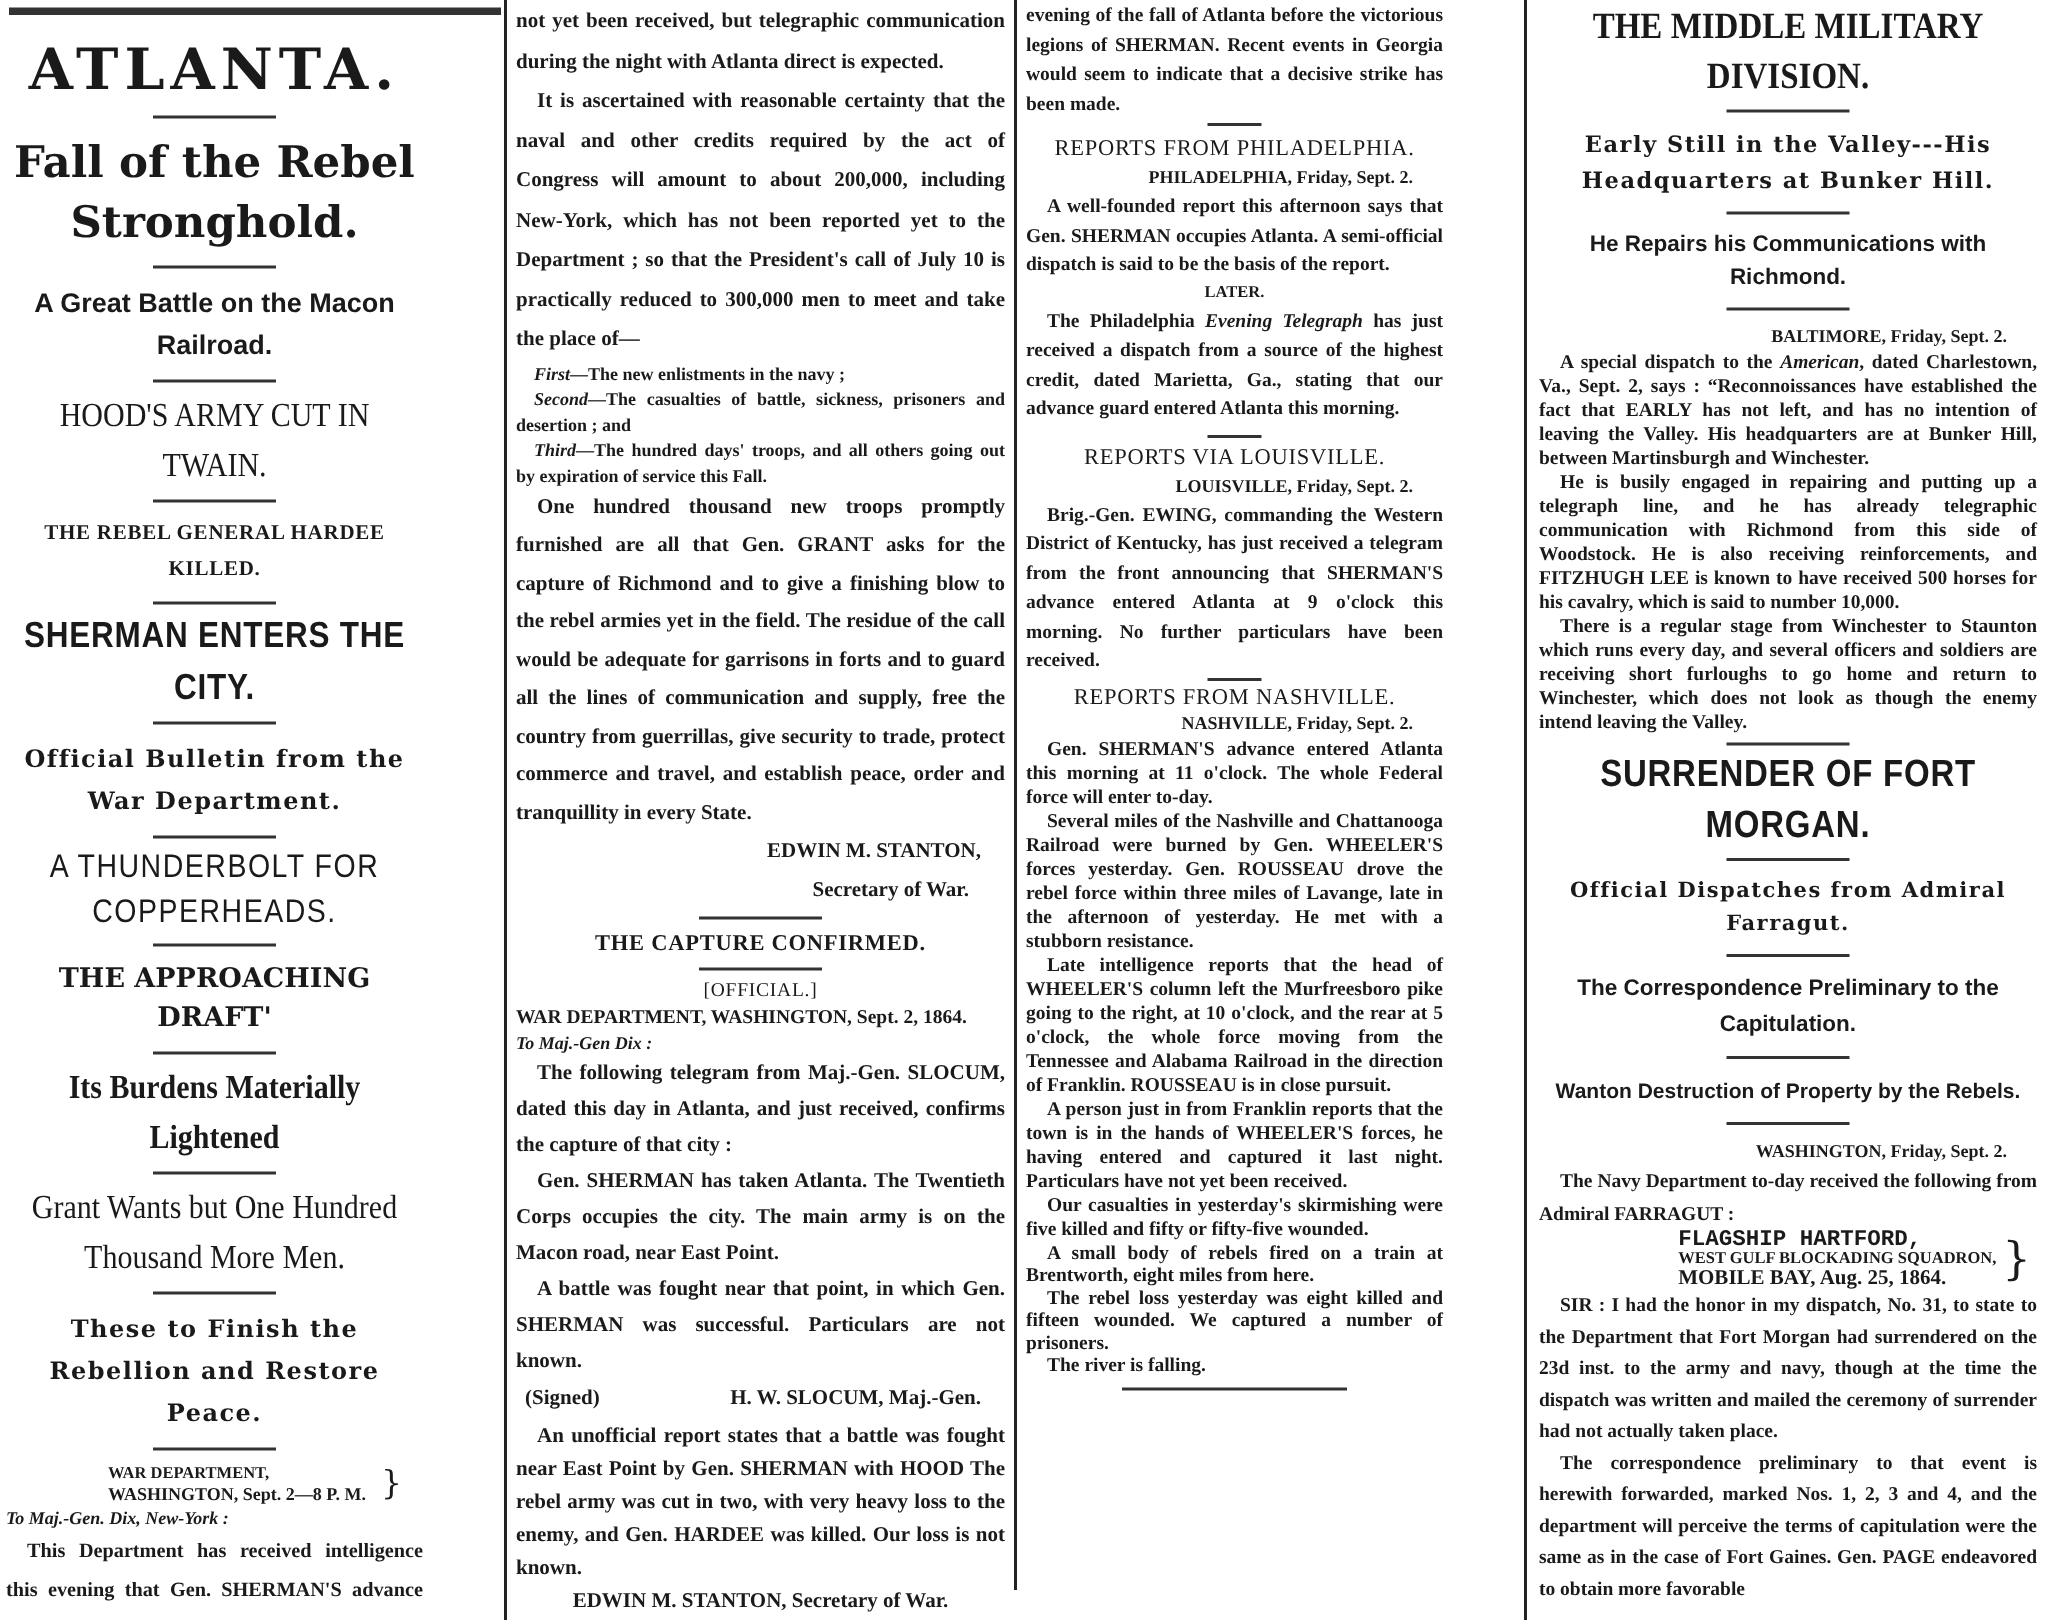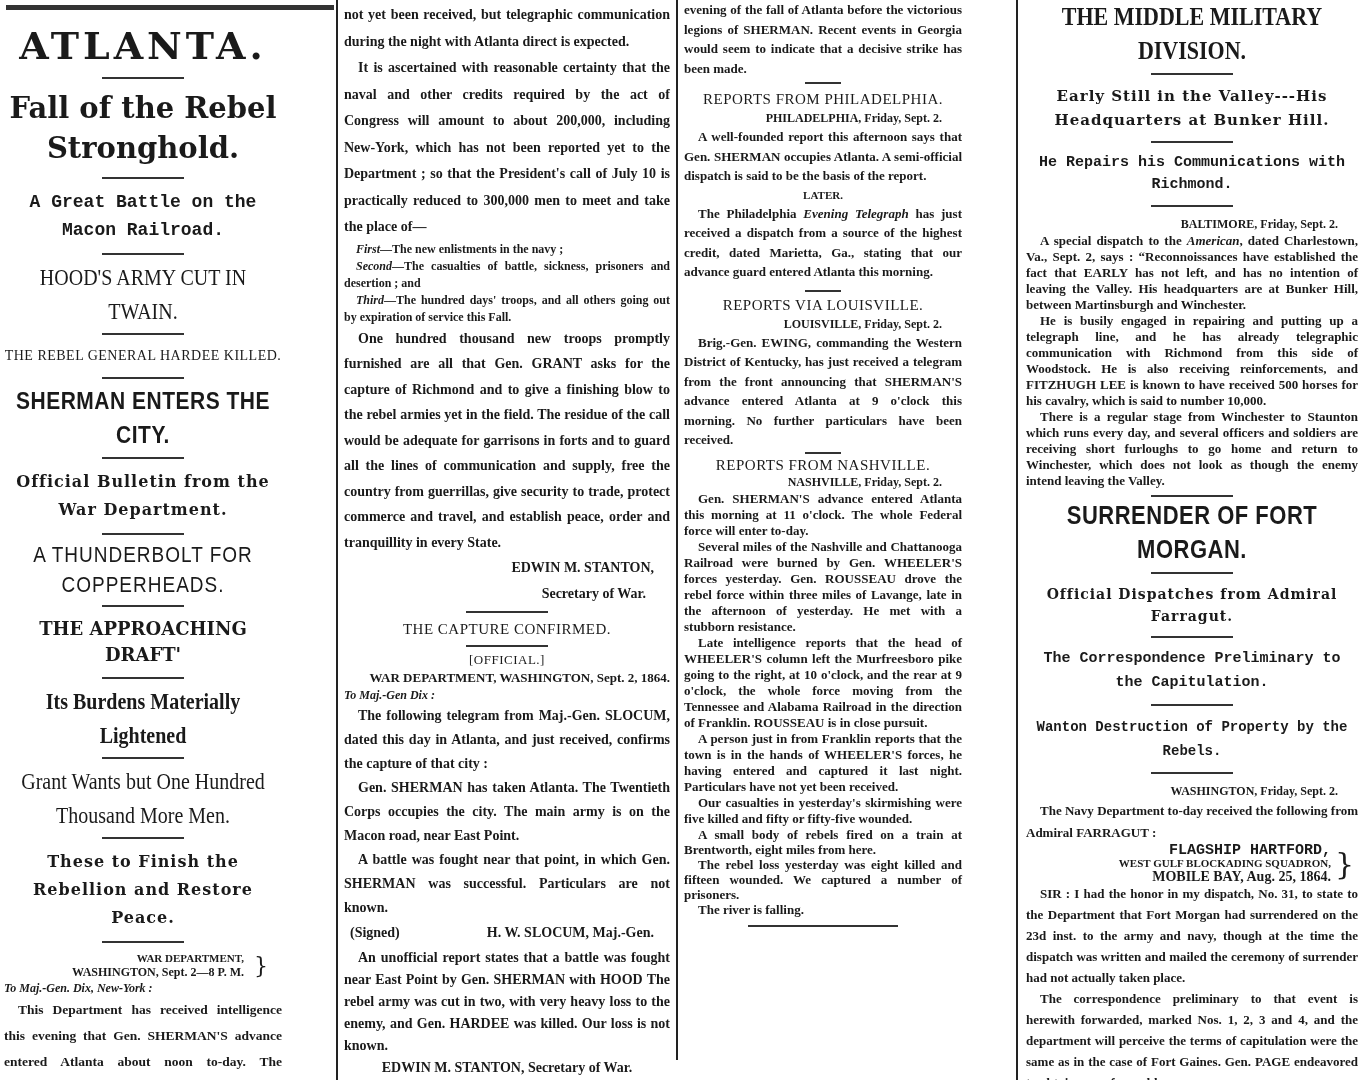--- a/index.html
+++ b/index.html
@@ -13,32 +13,32 @@
   .col2 { left:338px; width:340px; padding:2px 8px 0 6px; }
   .col3 { left:678px; width:292px; padding:0 8px 0 6px; }
   .col4 { left:1018px; width:348px; padding:0 8px 0 8px; }
   .vrule { position:absolute; top:0; width:2px; background:#222; }
   .topbar { position:absolute; left:6px; top:5px; width:328px; height:5px; background:#333; }
   .rule { width:82px; height:2px; background:#333; margin:9px auto; }
   .rule.long { width:150px; }
 
   .h-atlanta { font-family:"DejaVu Serif", serif; font-weight:bold; font-size:38px; letter-spacing:4px; text-align:center; margin-top:24px; line-height:44px; }
   .h-big { font-family:"DejaVu Serif", serif; font-weight:bold; font-size:29px; line-height:40px; text-align:center; }
-  .h-med { font-family:Liberation Mono, monospace; font-weight:bold; font-size:18px; line-height:28px; text-align:center; }
+  .h-med { font-family:Liberation Sans, sans-serif; font-weight:bold; font-size:18px; line-height:28px; text-align:center; }
   .h-caps { font-family:"Liberation Sans", sans-serif; font-size:19px; line-height:26px; text-align:center; letter-spacing:1px; transform:scaleY(1.15); }
   .h-caps-b { font-family:"Liberation Sans", sans-serif; font-weight:bold; font-size:21px; line-height:30px; text-align:center; transform:scaleY(1.15); letter-spacing:0.5px; }
   .h-condensed { font-family:"Liberation Serif", serif; font-size:20px; line-height:30px; text-align:center; transform:scaleY(1.12); }
-  .h-small-caps { font-family:"Liberation Serif", serif; font-weight:normal; font-size:14px; line-height:24px; text-align:center; letter-spacing:0.5px; }
+  .h-small-caps { font-family:"Liberation Serif", serif; font-weight:bold; font-size:14px; line-height:24px; text-align:center; letter-spacing:0.5px; }
   .h-black { font-family:"DejaVu Serif", serif; font-weight:bold; font-size:16px; line-height:28px; text-align:center; letter-spacing:1px; }
   .h-draft { font-family:"DejaVu Serif", serif; font-weight:bold; font-size:18px; line-height:26px; text-align:center; }
   .h-sect { font-family:"Liberation Serif", serif; font-size:15px; line-height:22px; text-align:center; letter-spacing:0.5px; }
   .h-sub { font-family:"Liberation Serif", serif; font-weight:bold; font-size:14px; line-height:20px; text-align:center; }
 
   .dateline { font-family:"Liberation Serif", serif; font-weight:bold; font-size:13px; line-height:17px; text-align:right; padding-right:20px; }
-  .dateline-c { font-family:"Liberation Serif", serif; font-weight:bold; font-size:13px; line-height:17px; text-align:right; }
+  .dateline-c { font-family:"Liberation Serif", serif; font-weight:bold; font-size:13px; line-height:17px; text-align:left; }
   .salute { font-family:"Liberation Serif", serif; font-style:italic; font-weight:bold; font-size:12px; line-height:18px; }
   .p { font-family:"Liberation Serif", serif; font-weight:bold; font-size:14px; line-height:26.5px; text-align:justify; margin:0; }
   .p.small { font-size:13px; line-height:19.5px; }
   .p.tight { font-size:13px; line-height:15px; }
   .indent { text-indent:14px; }
   .sig { font-family:"Liberation Serif", serif; font-weight:bold; font-size:14px; line-height:26px; text-align:right; padding-right:16px; }
   .list-item { font-family:"Liberation Serif", serif; font-weight:bold; font-size:12px; line-height:17px; text-indent:12px; text-align:justify; }
   .list-item i { font-weight:bold; }
   .brace { font-size:22px; font-weight:normal; margin-left:10px; vertical-align:middle; }
   .col4 .h-caps-b { font-size:22px; }
@@ -125,21 +125,21 @@
   <p class="p small indent"><span>The Philadelphia </span><i>Evening Telegraph</i><span> has just received a dispatch from a source of the highest credit, dated Marietta, Ga., stating that our advance guard entered Atlanta this morning.</span></p>
   <div class="rule" style="width:36px;margin:8px auto 2px;"></div>
   <div class="h-sect">REPORTS VIA LOUISVILLE.</div>
   <div class="dateline" style="font-size:12px;">LOUISVILLE, Friday, Sept. 2.</div>
   <p class="p small indent">Brig.-Gen. EWING, commanding the Western District of Kentucky, has just received a telegram from the front announcing that SHERMAN'S advance entered Atlanta at 9 o'clock this morning. No further particulars have been received.</p>
   <div class="rule" style="width:36px;margin:2px auto;"></div>
   <div class="h-sect" style="line-height:18px;">REPORTS FROM NASHVILLE.</div>
   <div class="dateline" style="font-size:12px;">NASHVILLE, Friday, Sept. 2.</div>
   <p class="p small indent" style="line-height:16px;">Gen. SHERMAN'S advance entered Atlanta this morning at 11 o'clock. The whole Federal force will enter to-day.</p>
   <p class="p small indent" style="line-height:16px;">Several miles of the Nashville and Chattanooga Railroad were burned by Gen. WHEELER'S forces yesterday. Gen. ROUSSEAU drove the rebel force within three miles of Lavange, late in the afternoon of yesterday. He met with a stubborn resistance.</p>
-  <p class="p small indent" style="line-height:16px;">Late intelligence reports that the head of WHEELER'S column left the Murfreesboro pike going to the right, at 10 o'clock, and the rear at 9 o'clock, the whole force moving from the Tennessee and Alabama Railroad in the direction of Franklin. ROUSSEAU is in close pursuit.</p>
+  <p class="p small indent" style="line-height:16px;">Late intelligence reports that the head of WHEELER'S column left the Murfreesboro pike going to the right, at 10 o'clock, and the rear at 5 o'clock, the whole force moving from the Tennessee and Alabama Railroad in the direction of Franklin. ROUSSEAU is in close pursuit.</p>
   <p class="p small indent" style="line-height:16px;">A person just in from Franklin reports that the town is in the hands of WHEELER'S forces, he having entered and captured it last night. Particulars have not yet been received.</p>
   <p class="p small indent" style="line-height:16px;">Our casualties in yesterday's skirmishing were five killed and fifty or fifty-five wounded.</p>
   <p class="p tight indent">A small body of rebels fired on a train at Brentworth, eight miles from here.</p>
   <p class="p tight indent">The rebel loss yesterday was eight killed and fifteen wounded. We captured a number of prisoners.</p>
   <p class="p tight indent">The river is falling.</p>
   <div class="rule long" style="margin:8px auto;"></div>
 </div>
 
 <div class="col col4">
   <div class="h-condensed" style="font-weight:bold;font-size:22px;margin-top:4px;">THE MIDDLE MILITARY DIVISION.</div>

